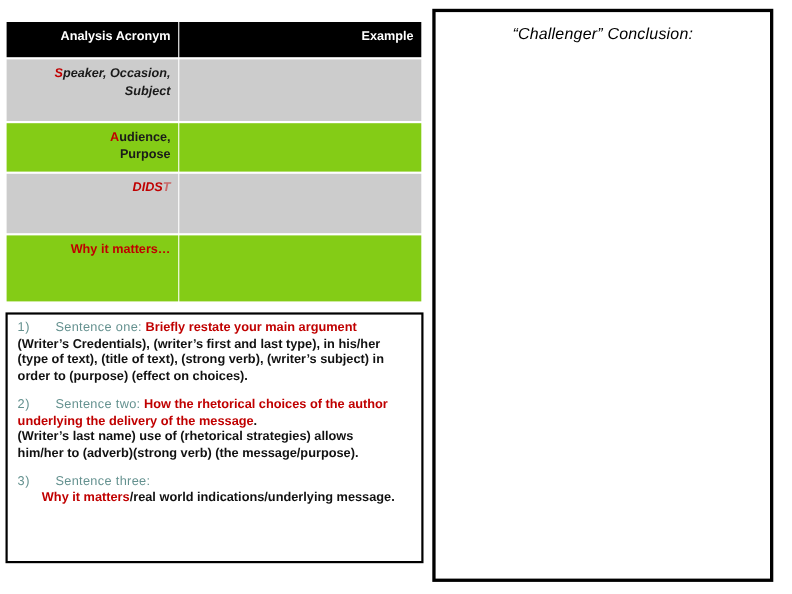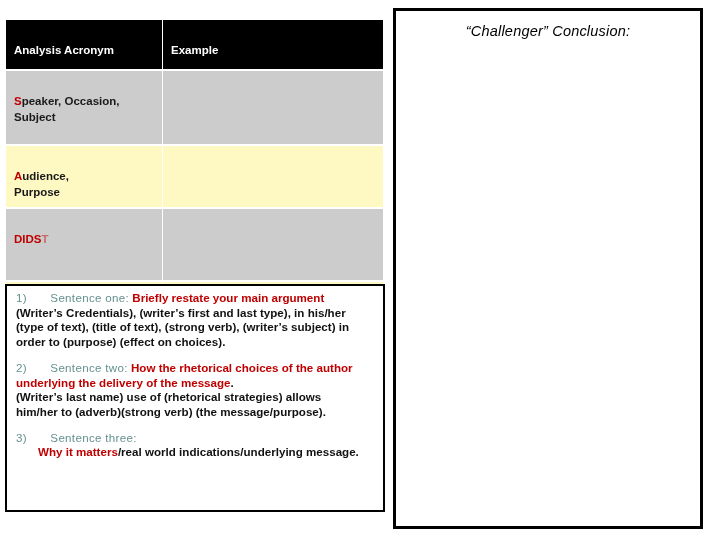--- a/index.html
+++ b/index.html
@@ -21,38 +21,38 @@
     position: absolute;
     left: 5px;
     top: 18px;
     width: 378px;
     border-collapse: separate;
     border-spacing: 1px 2px;
     table-layout: fixed;
   }
   #analysis-table td,
   #analysis-table th {
-    padding: 23px 7px 6px 8px;
+    padding: 6px 7px 6px 8px;
     vertical-align: top;
-    text-align: left;
+    text-align: right;
     font-size: 11.5px;
     line-height: 1.35;
   }
   #analysis-table th {
     background: #000000;
     color: #ffffff;
     font-weight: bold;
     height: 20px;
     font-size: 11.5px;
   }
   col.col-acronym { width: 156px; }
   col.col-example { width: 220px; }
 
-  .row-dark td  { background: #cccccc; }
-  .row-light td { background: #fef9c3; }
+  .row-dark td  { background: #cccccc; font-style: italic; }
+  .row-light td { background: #84cc16; }
 
   .h-rowa td { height: 44px; }
   .h-rowb td { height: 32px; }
   .h-rowc td { height: 42px; }
   .h-rowd td { height: 48px; }
 
   .acronym-text {
     font-weight: bold;
     color: #1a1a1a;
   }

